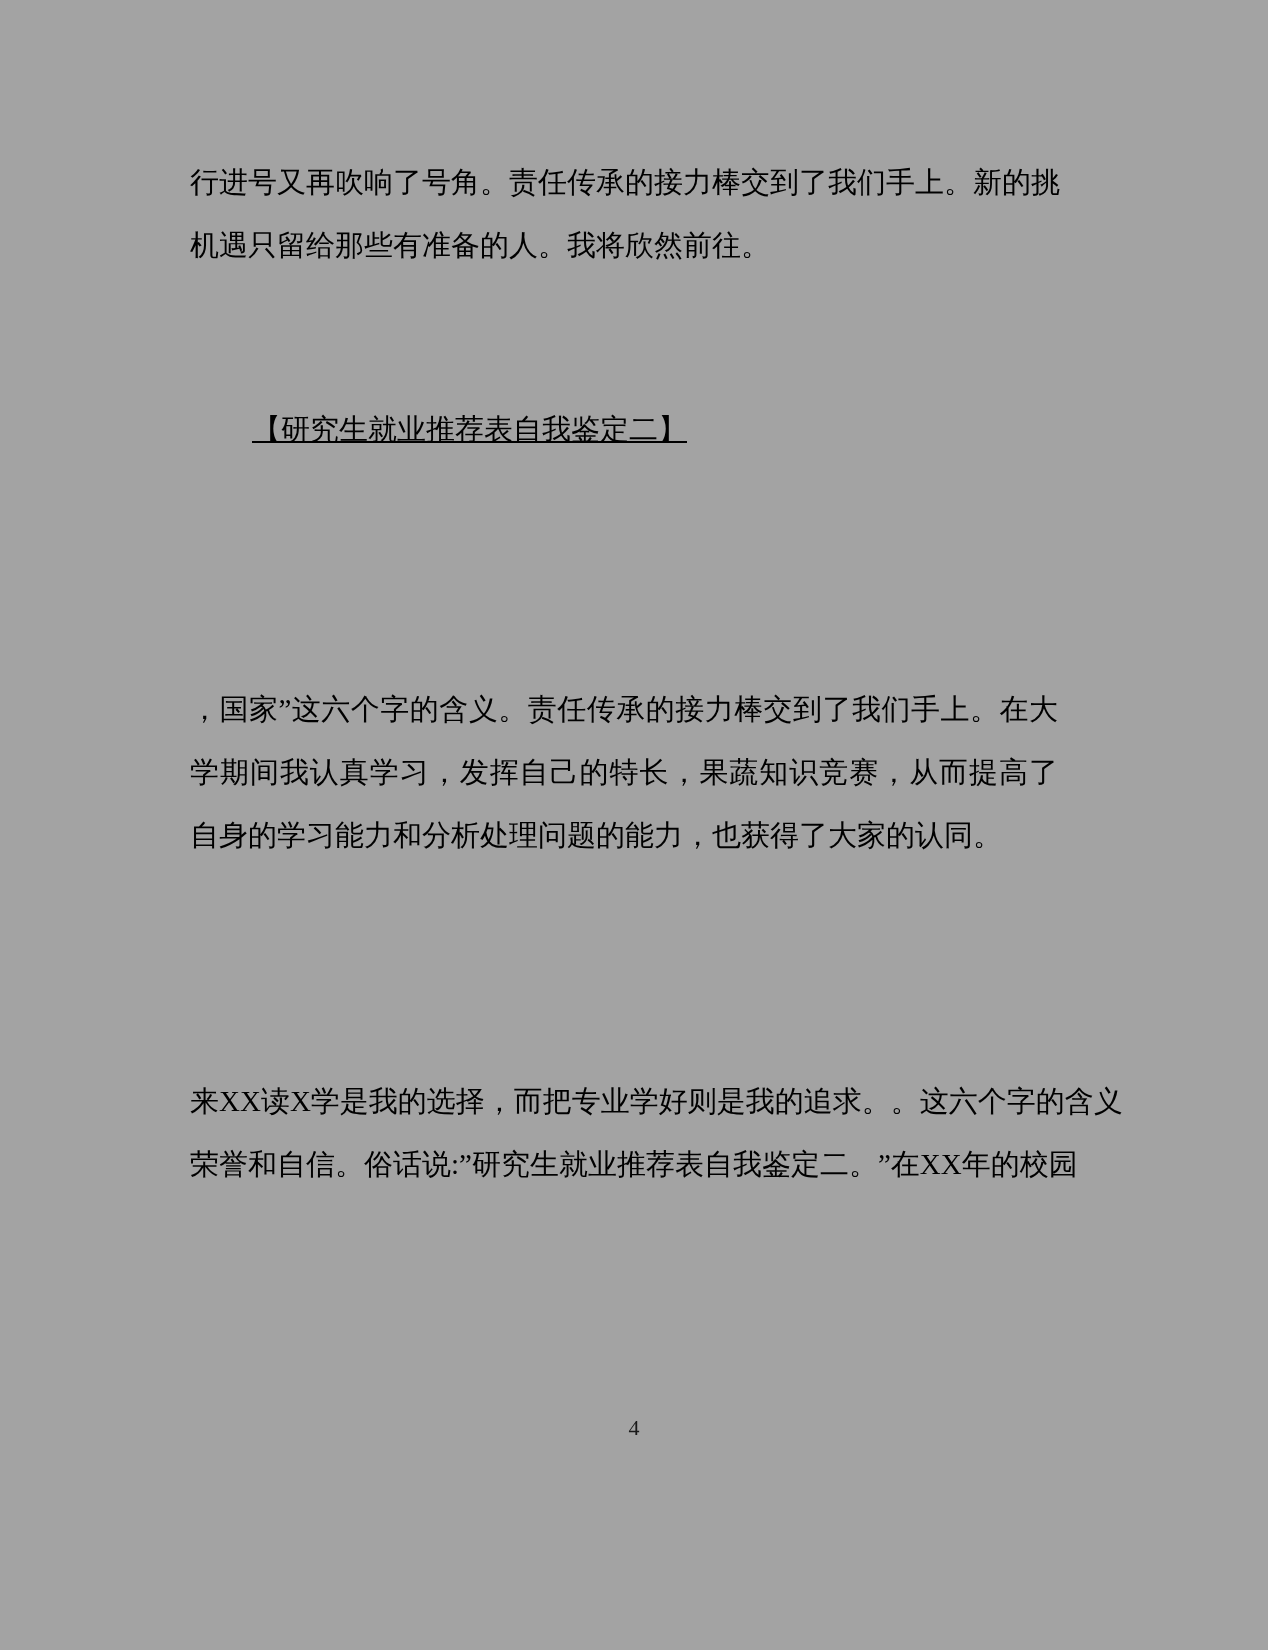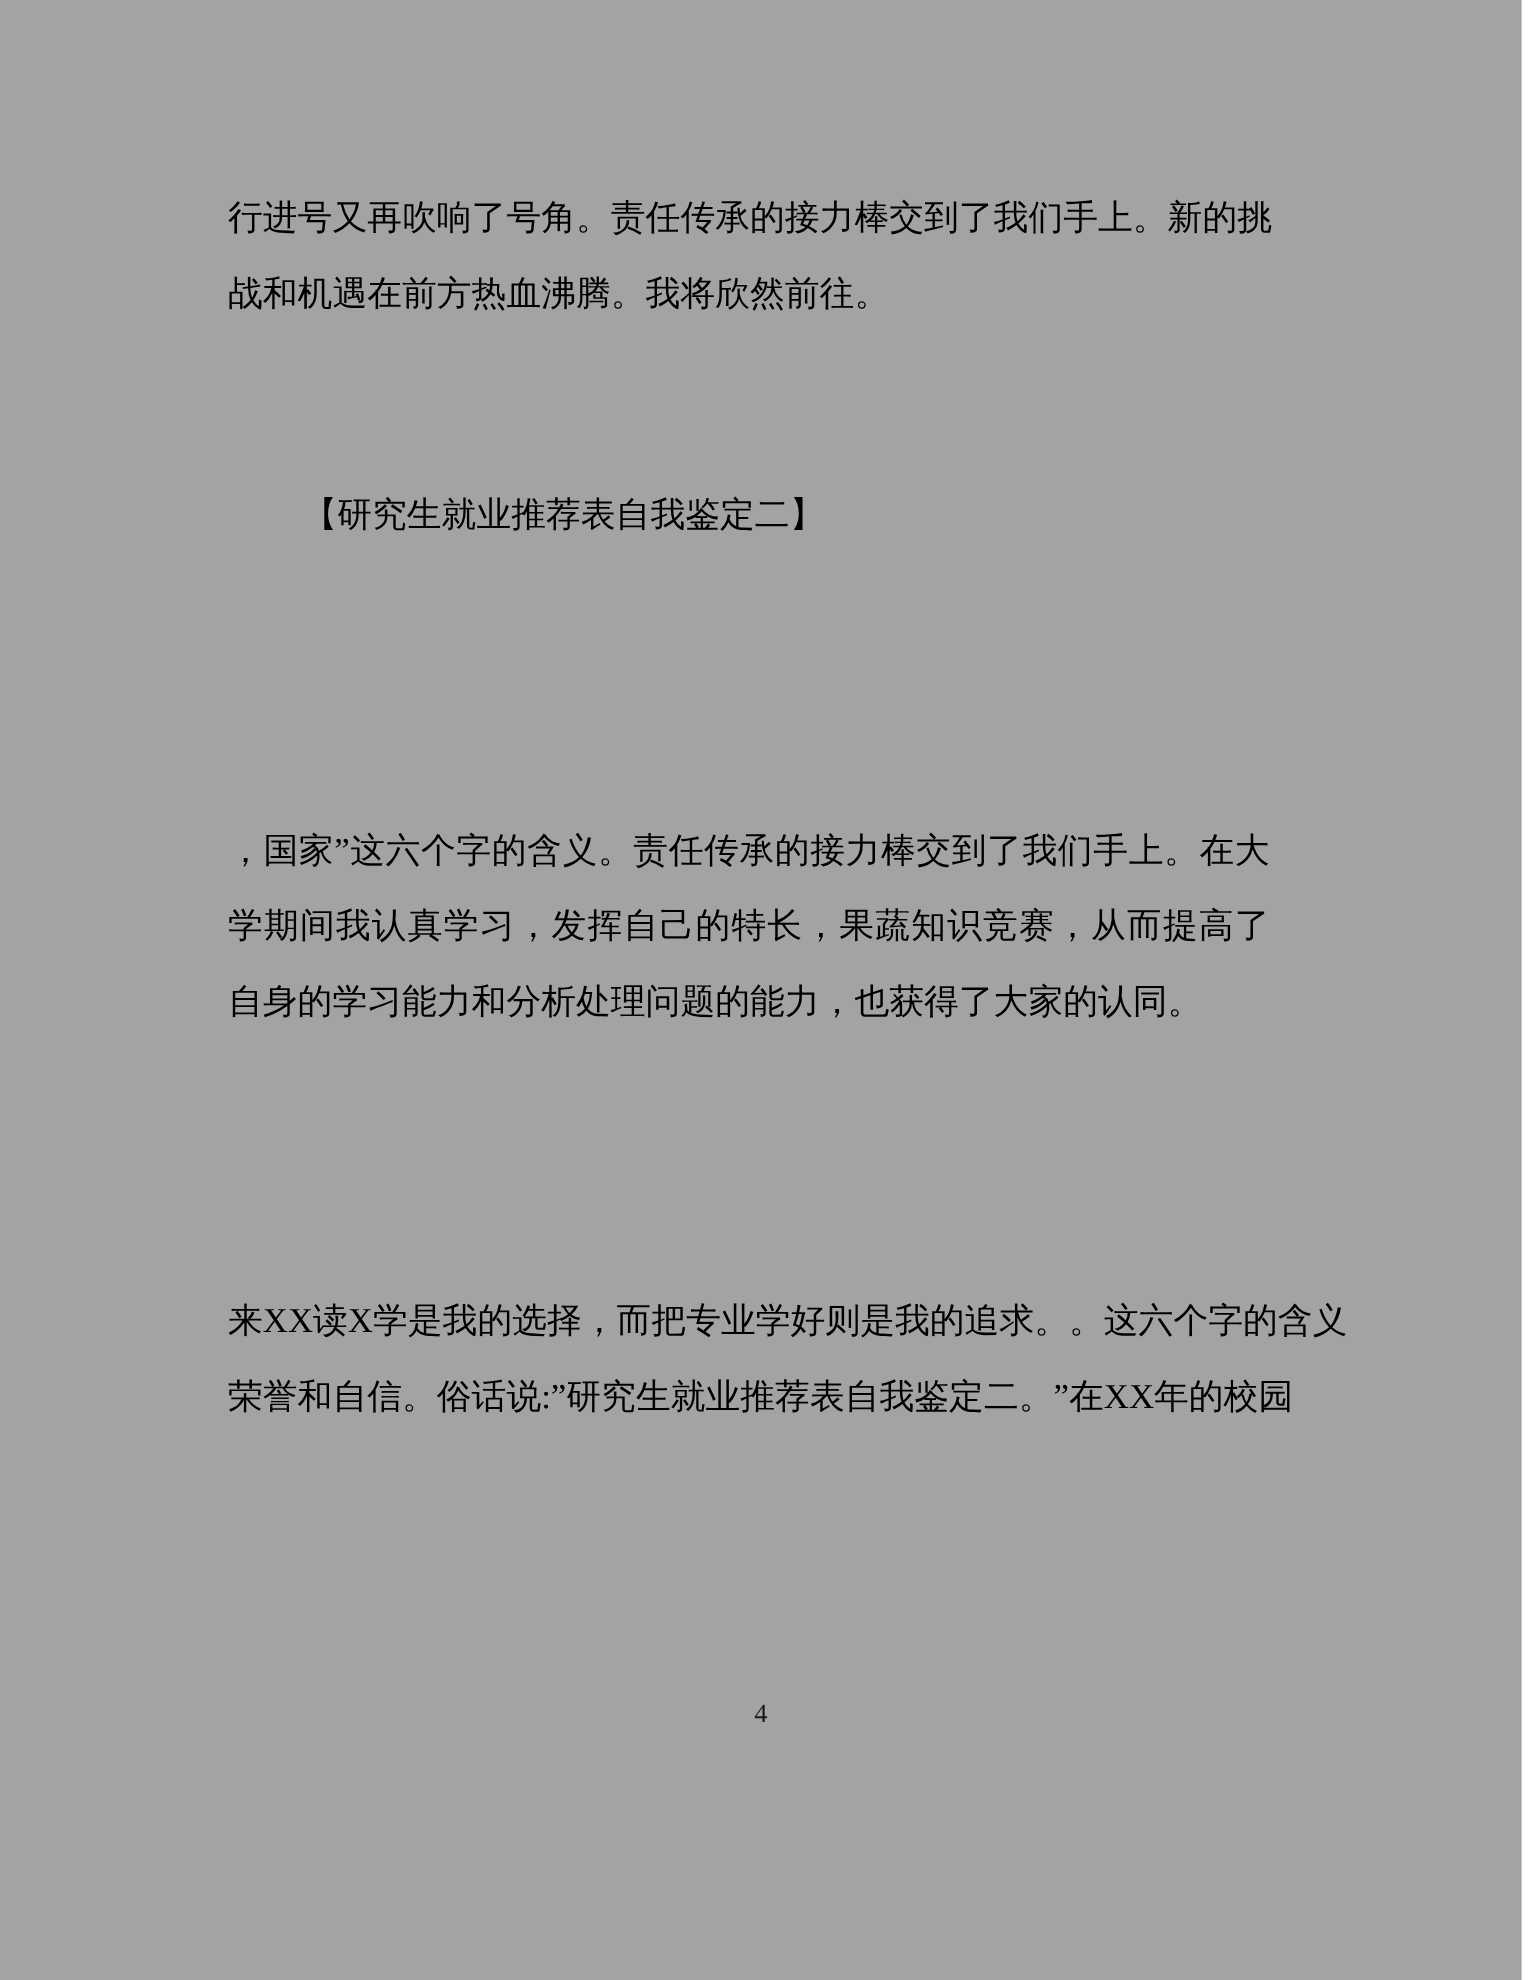--- a/index.html
+++ b/index.html
@@ -28,20 +28,21 @@
       text-align: justify;
       text-align-last: justify;
       text-justify: inter-character;
       white-space: nowrap;
     }
     .line.last {
       text-align-last: left;
     }
     .heading-para {
       margin-top: 121px;
+      text-decoration: underline;
     }
     .heading-line {
       text-indent: 62px;
       text-align: left;
       text-align-last: left;
     }
     .para-3 {
       margin-top: 217px;
     }
     .para-4 {
@@ -56,21 +57,21 @@
     }
   </style>
 </head>
 <body>
 
 <div class="page">
   <div class="content">
 
     <div class="para para-1">
       <div class="line">行进号又再吹响了号角。责任传承的接力棒交到了我们手上。新的挑</div>
-      <div class="line last">战和机遇在前方热血沸腾。我将欣然前往。</div>
+      <div class="line last">机遇只留给那些有准备的人。我将欣然前往。</div>
     </div>
 
     <div class="para heading-para">
       <div class="line last heading-line">【研究生就业推荐表自我鉴定二】</div>
     </div>
 
     <div class="para para-3">
       <div class="line">，国家”这六个字的含义。责任传承的接力棒交到了我们手上。在大</div>
       <div class="line">学期间我认真学习，发挥自己的特长，果蔬知识竞赛，从而提高了</div>
       <div class="line last">自身的学习能力和分析处理问题的能力，也获得了大家的认同。</div>

